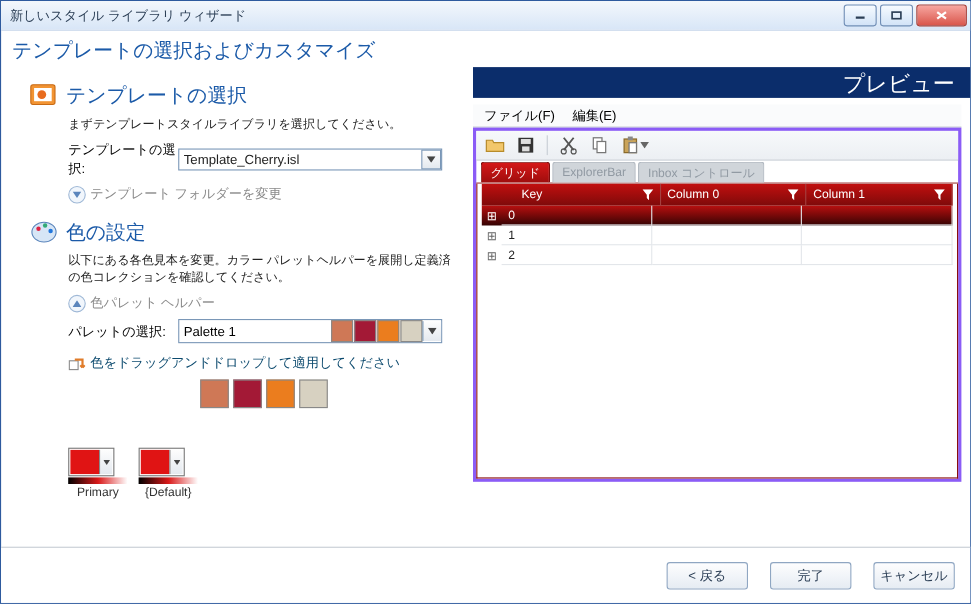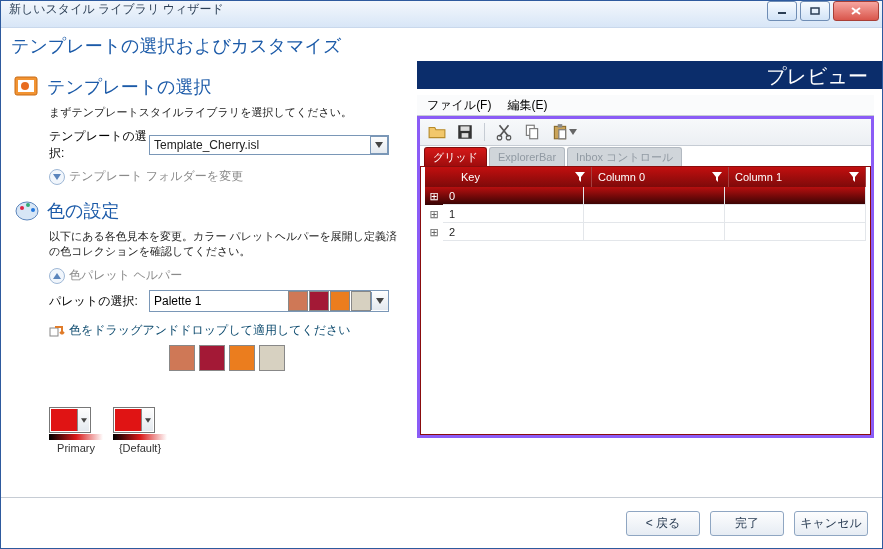--- a/index.html
+++ b/index.html
@@ -1,29 +1,29 @@
 <!DOCTYPE html>
 <html><head>
 <meta charset="utf-8">
 <style>
   html, body { margin:0; padding:0; font-family:"Yu Gothic UI","Meiryo","MS PGothic",sans-serif; font-size:12px; background:#fff; }
   .window { width:883px; height:549px; border:1px solid #2e5a9e; box-sizing:border-box; position:relative; background:#fff; }
 
-  .titlebar { height:26px; background:linear-gradient(#f3f7fc,#d8e6f7); border-bottom:1px solid #c9d8ec; display:flex; }
+  .titlebar { height:26px; background:linear-gradient(#f3f7fc,#d8e6f7); border-bottom:1px solid #c9d8ec; display:flex; align-items:center; }
   .titlebar .title { padding-left:8px; color:#2b3e55; font-size:12px; }
   .titlebar .spacer { flex:1; }
   .titlebar .winbtn { width:28px; height:18px; margin-right:3px; border:1px solid #6f8db5; border-radius:3px; display:flex; align-items:center; justify-content:center; background:linear-gradient(#f7fbff,#d2e3f7); cursor:pointer; }
   .titlebar .winbtn.close { background:linear-gradient(#f7a6a0,#d9564c); border-color:#a83f37; color:#fff; width:44px; }
   .titlebar .winbtn svg { width:14px; height:10px; }
 
   .subtitle { padding:6px 10px 8px 10px; color:#1b5aa8; font-size:18px; }
 
   .body { display:flex; position:absolute; left:0; right:0; top:60px; bottom:50px; }
 
-  .left { width:416px; padding:6px 10px 0 12px; box-sizing:border-box; }
+  .left { width:416px; padding:6px 10px 0 12px; box-sizing:border-box;margin-left:13px; }
   .section-head { display:flex; align-items:center; margin-top:6px; }
   .section-head .hicon { width:28px; height:28px; margin-right:6px; }
   .section-head .htitle { color:#1b5aa8; font-size:18px; }
   .section-desc { margin:4px 0 8px 36px; color:#222; font-size:11px; }
 
   .row { display:flex; align-items:center; margin:4px 0 4px 36px; }
   .row .lbl { width:100px; font-size:12px; }
   .combo { flex:0 0 240px; height:20px; border:1px solid #7a97b7; background:#fff; display:flex; align-items:center; padding:0 0 0 4px; box-sizing:border-box; }
   .combo .val { flex:1; font-size:12px; color:#222; }
   .combo .dd { width:16px; height:16px; border:1px solid #7a97b7; display:flex; align-items:center; justify-content:center; background:linear-gradient(#fdfdfd,#e4e9ef); }
@@ -75,21 +75,21 @@
   .gh-cell { flex:1; display:flex; align-items:center; padding:0 6px; border-right:1px solid #a54040; justify-content:space-between;gap:46px; }
   .gh-cell.expand { flex:0 0 18px; border-right:none; }
   .filter-ic { width:10px; height:10px; }
   .grid-row { display:flex; height:18px; margin:0 4px; font-size:11px; color:#222; }
   .grid-row.sel { background:linear-gradient(#b70f0f,#350303); color:#fff; }
   .gr-exp { flex:0 0 18px; display:flex; align-items:center; justify-content:center; color:#666; cursor:pointer; }
   .grid-row.sel .gr-exp { color:#fff; }
   .gr-cell { flex:1; padding:0 6px; display:flex; align-items:center; border-right:1px solid #e3e6ea; border-bottom:1px solid #e3e6ea; }
   .gr-cell:first-of-type { border-left:1px solid #e3e6ea; }
 
-  .footer { position:absolute; left:0; right:0; bottom:0; height:50px; border-top:1px solid #c6ccd4; display:flex; align-items:center; justify-content:flex-end; padding-right:14px; gap:10px; background:#fff; }
+  .footer { position:absolute; left:0; right:0; bottom:0; height:50px; border-top:1px solid #c6ccd4; display:flex; align-items:center; justify-content:flex-end; padding-right:14px; gap:20px; background:#fff; }
   .btn { min-width:72px; height:23px; border:1px solid #8fa6c2; background:linear-gradient(#fdfdfe,#e6ecf3); font-size:12px; color:#2b3e55; display:flex; align-items:center; justify-content:center; border-radius:3px; cursor:pointer; }
 </style>
 </head>
 <body>
 
 <div class="window">
 
   <div class="titlebar">
     <span class="title">新しいスタイル ライブラリ ウィザード</span>
     <span class="spacer"></span>

